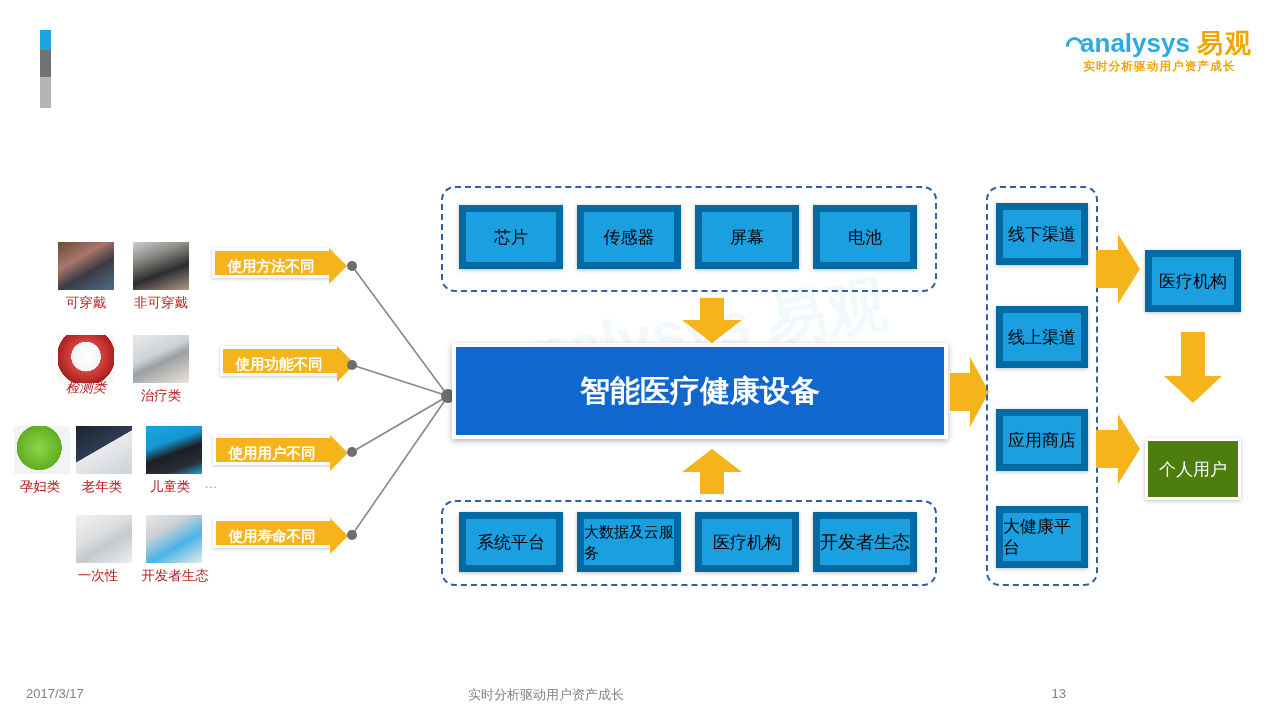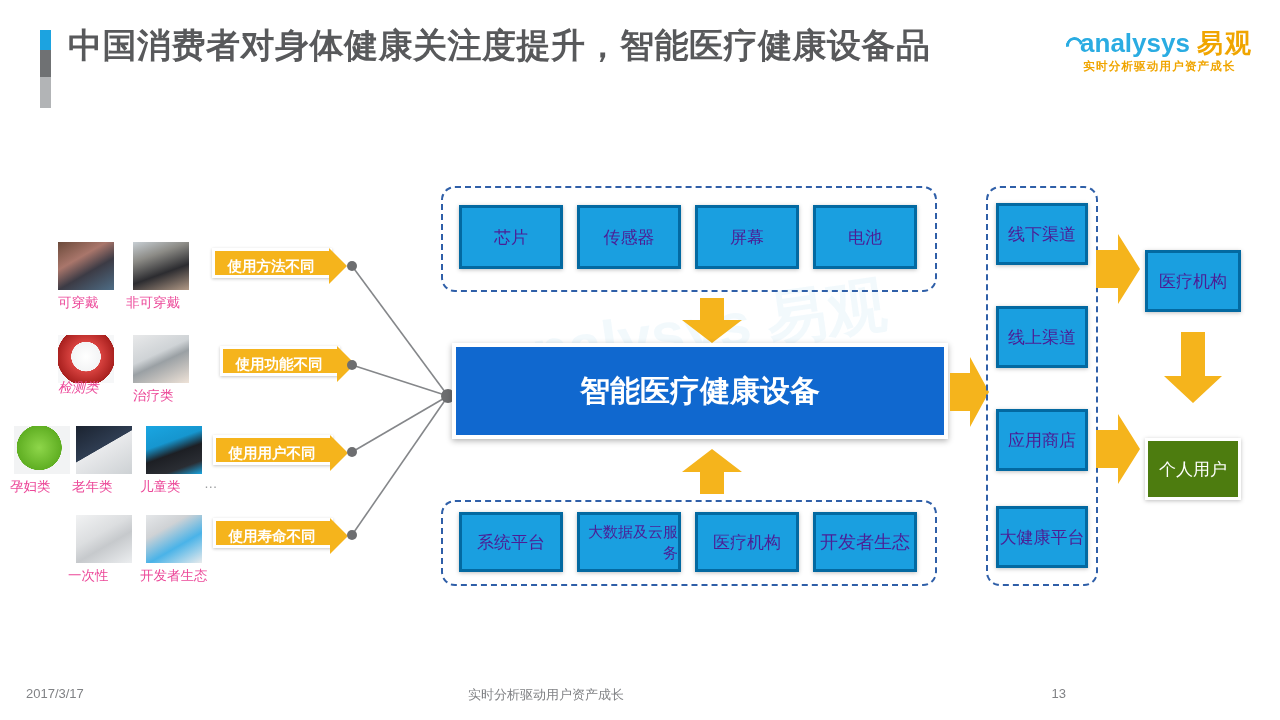--- a/index.html
+++ b/index.html
@@ -48,21 +48,22 @@
   .wm-sub  { font-size:26px; color:#e6f2f9; letter-spacing:4px; }
 
   
   .left-col { position:absolute; left:0; top:230px; width:225px; }
   .thumb-row { position:absolute; width:225px; }
   .thumb {
     position:absolute; width:56px; height:48px; background:#cfd2d4;
     background-size:cover; overflow:hidden;
   }
   .cap {
-    position:absolute; font-size:13.5px; color:#ec4899; white-space:nowrap;
+    position:absolute; font-size:13.5px; color:#b91c1c; white-space:nowrap;
+    text-align:center;
   }
   .ellipsis { position:absolute; font-size:13.5px; color:#9a9c9e; }
 
   
   .p-wear   { background:linear-gradient(150deg,#6b4a3a 0%,#a9766b 35%,#3c3b45 60%,#4e6d86 100%); }
   .p-nonwear{ background:linear-gradient(160deg,#c8cfd4 0%,#8c8b86 30%,#2c2c30 62%,#b29a87 100%); }
   .p-detect { background:radial-gradient(circle at 50% 45%, #ffffff 0%, #f3f4f5 38%, #d8423f 39%, #a8201e 75%, #f6f7f8 76%); }
   .p-treat  { background:linear-gradient(155deg,#e8e9ea 0%,#cfd3d6 40%,#9aa0a4 55%,#efe3d8 100%); }
   .p-preg   { background:radial-gradient(circle at 45% 45%, #8ed64a 0%, #5fae22 55%, #f2f3f4 56%); }
   .p-old    { background:linear-gradient(150deg,#1b2330 0%,#2f3d52 45%,#e9eaec 46%,#cdd1d4 100%); }
@@ -89,24 +90,24 @@
   .connect { position:absolute; left:330px; top:180px; width:160px; height:420px; }
 
   
   .dash-group {
     position:absolute; border:2px dashed #2f5fa8; border-radius:14px;
     background:transparent;
   }
 
   
   .bbox {
-    position:absolute; background:#1a9fe0; color:#4c1d95;
-    font-size:17px; font-weight:normal; text-align:right;
+    position:absolute; background:#1a9fe0; color:#000000;
+    font-size:17px; font-weight:normal; text-align:left;
     display:flex; align-items:center; justify-content:center;
-    border:3px solid #0369a1;
+    border:7px solid #0369a1;
     box-shadow:0 1px 4px rgba(0,0,0,.25);
     line-height:21px;
   }
   .centerbox {
     position:absolute; background:#1068cf; color:#ffffff;
     font-size:30px; font-weight:bold; text-align:center;
     display:flex; align-items:center; justify-content:center;
     border:4px solid #ffffff; box-shadow:0 2px 6px rgba(0,0,0,.3);
   }
   .pinkbox {
@@ -125,21 +126,20 @@
   .f-date { position:absolute; left:26px; top:12px; font-size:13px; color:#808285; }
   .f-mid  { position:absolute; left:0; right:0; top:12px; text-align:center; font-size:13px; color:#808285; }
   .f-page { position:absolute; right:26px; top:12px; font-size:13px; color:#808285; }
 </style>
 </head>
 <body>
 
 <div class="header">
   <div class="accent-bar"></div>
   <div class="title">
-    <div>中国消费者对身体健康关注度提升，智能医疗健康设备品</div>
   </div>
 
   <div class="logo">
     <div class="logo-main">
       <span class="logo-swoosh"></span><span>analysys</span><span class="cn">易观</span>
     </div>
     <div class="logo-sub">实时分析驱动用户资产成长</div>
   </div>
 </div>
 

